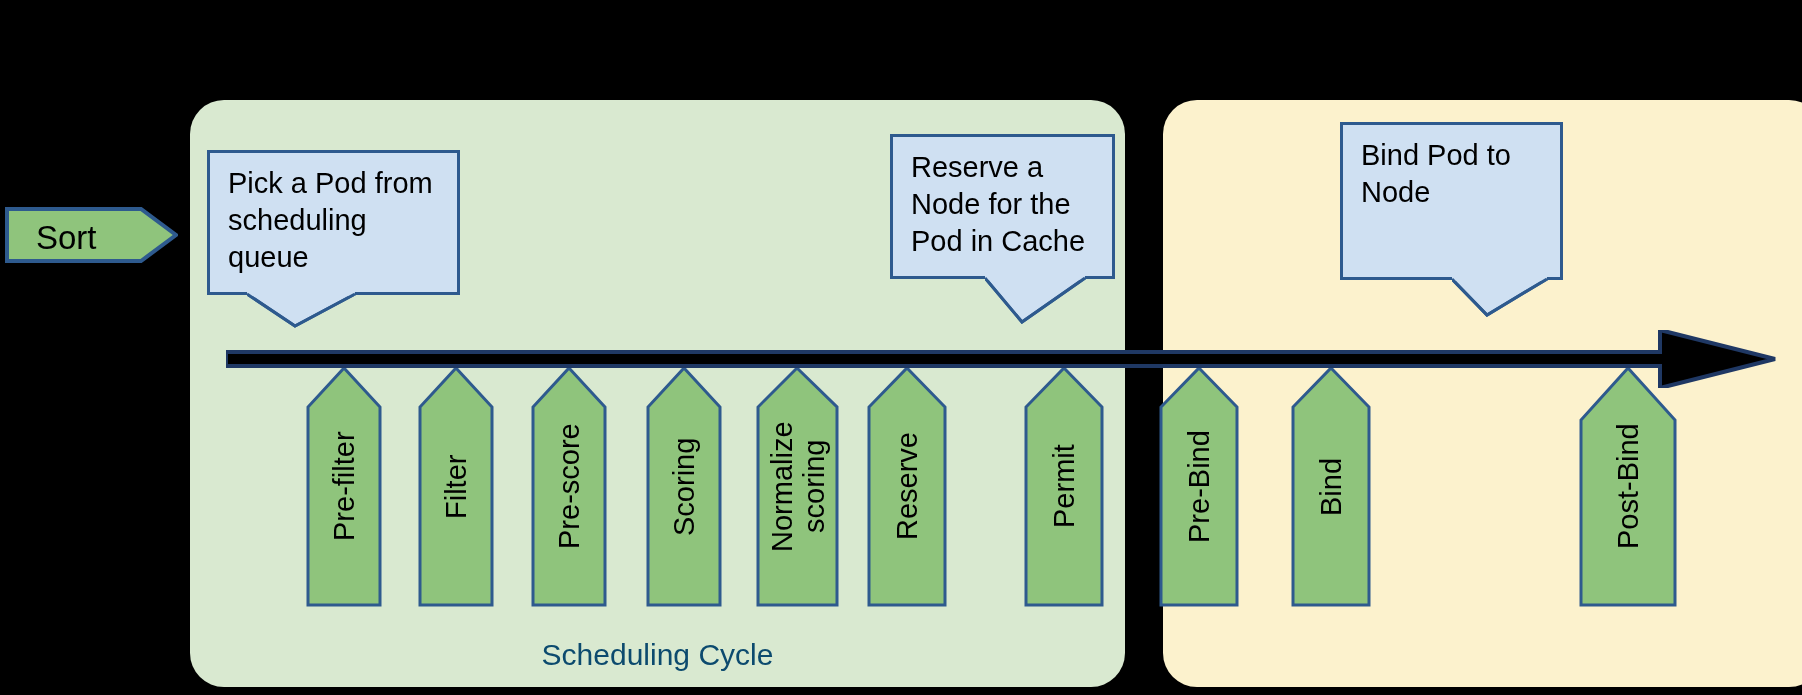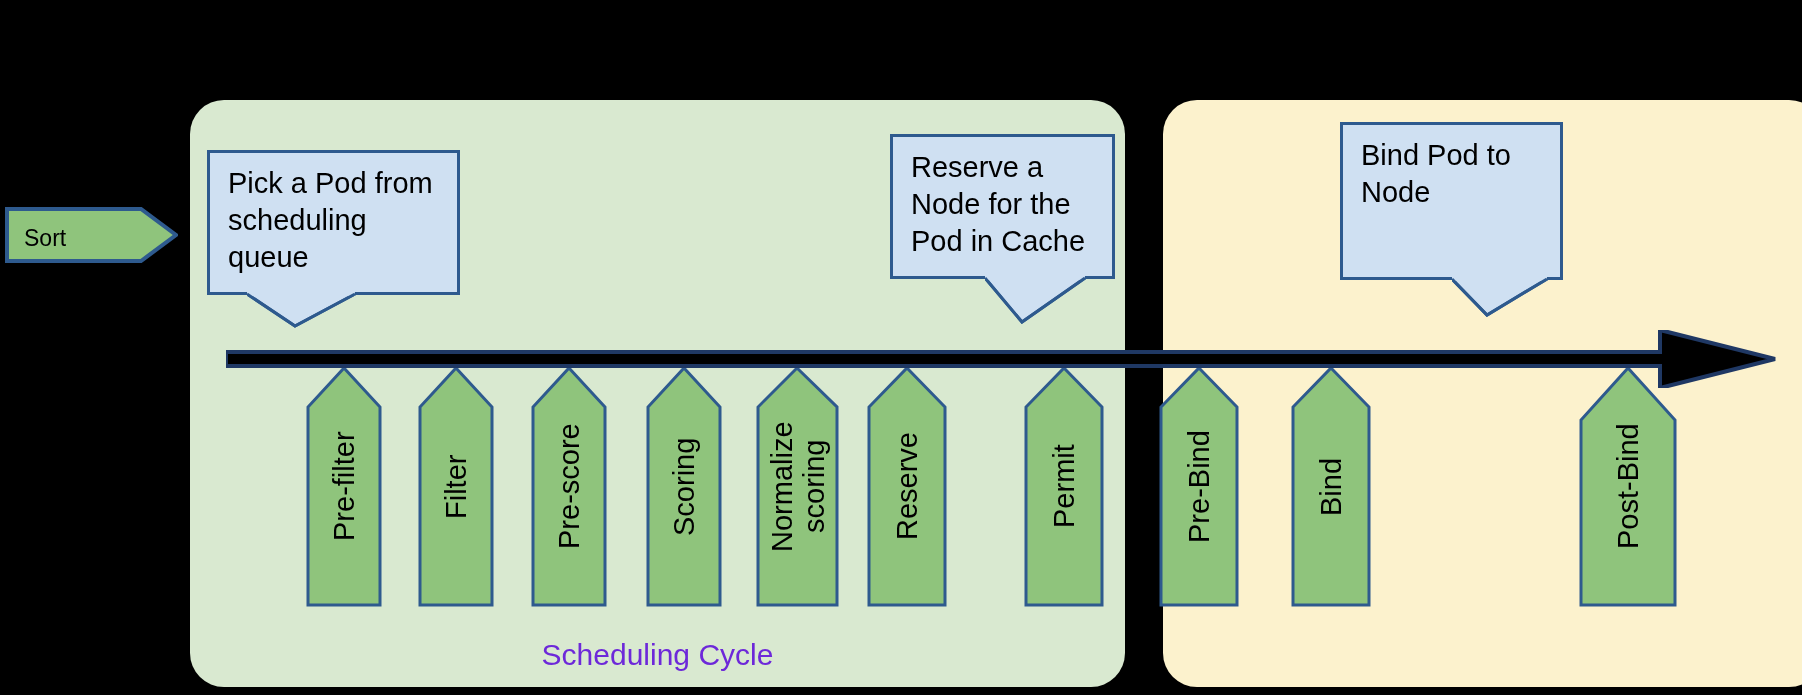--- a/index.html
+++ b/index.html
@@ -9,36 +9,36 @@
     color:#000;
   }
   #stage{position:absolute;left:0;top:0;width:1802px;height:695px;background:#000;}
 
   
   .phase-panel{position:absolute;border-radius:34px;}
   #panel-scheduling{left:190px;top:100px;width:935px;height:587px;background:#D9E9D0;}
   #panel-binding{left:1163px;top:100px;width:660px;height:587px;background:#FCF2CD;}
 
   .panel-caption{
-    position:absolute;font-size:30px;line-height:34px;color:#6d28d9;
+    position:absolute;font-size:30px;line-height:34px;color:#0c4a6e;
     text-align:center;white-space:nowrap;
   }
   #caption-scheduling{left:0;top:538px;width:935px;}
 
   
   #sort-arrow{
     position:absolute;left:5px;top:207px;width:173px;height:56px;
     background:#8FC47C;
     border:3px solid #2E5A8E;
     box-sizing:border-box;
     -webkit-clip-path:polygon(0 0,78% 0,100% 50%,78% 100%,0 100%);
     clip-path:polygon(0 0,78% 0,100% 50%,78% 100%,0 100%);
   }
   #sort-arrow .sort-label{
-    position:absolute;left:16px;top:10px;font-size:23px;line-height:36px;
+    position:absolute;left:28px;top:10px;font-size:33px;line-height:36px;
   }
   #sort-arrow-outline{
     position:absolute;left:5px;top:207px;width:173px;height:56px;
     pointer-events:none;
   }
 
   
   #timeline-arrow{position:absolute;left:226px;top:330px;width:1556px;height:58px;}
 
   

